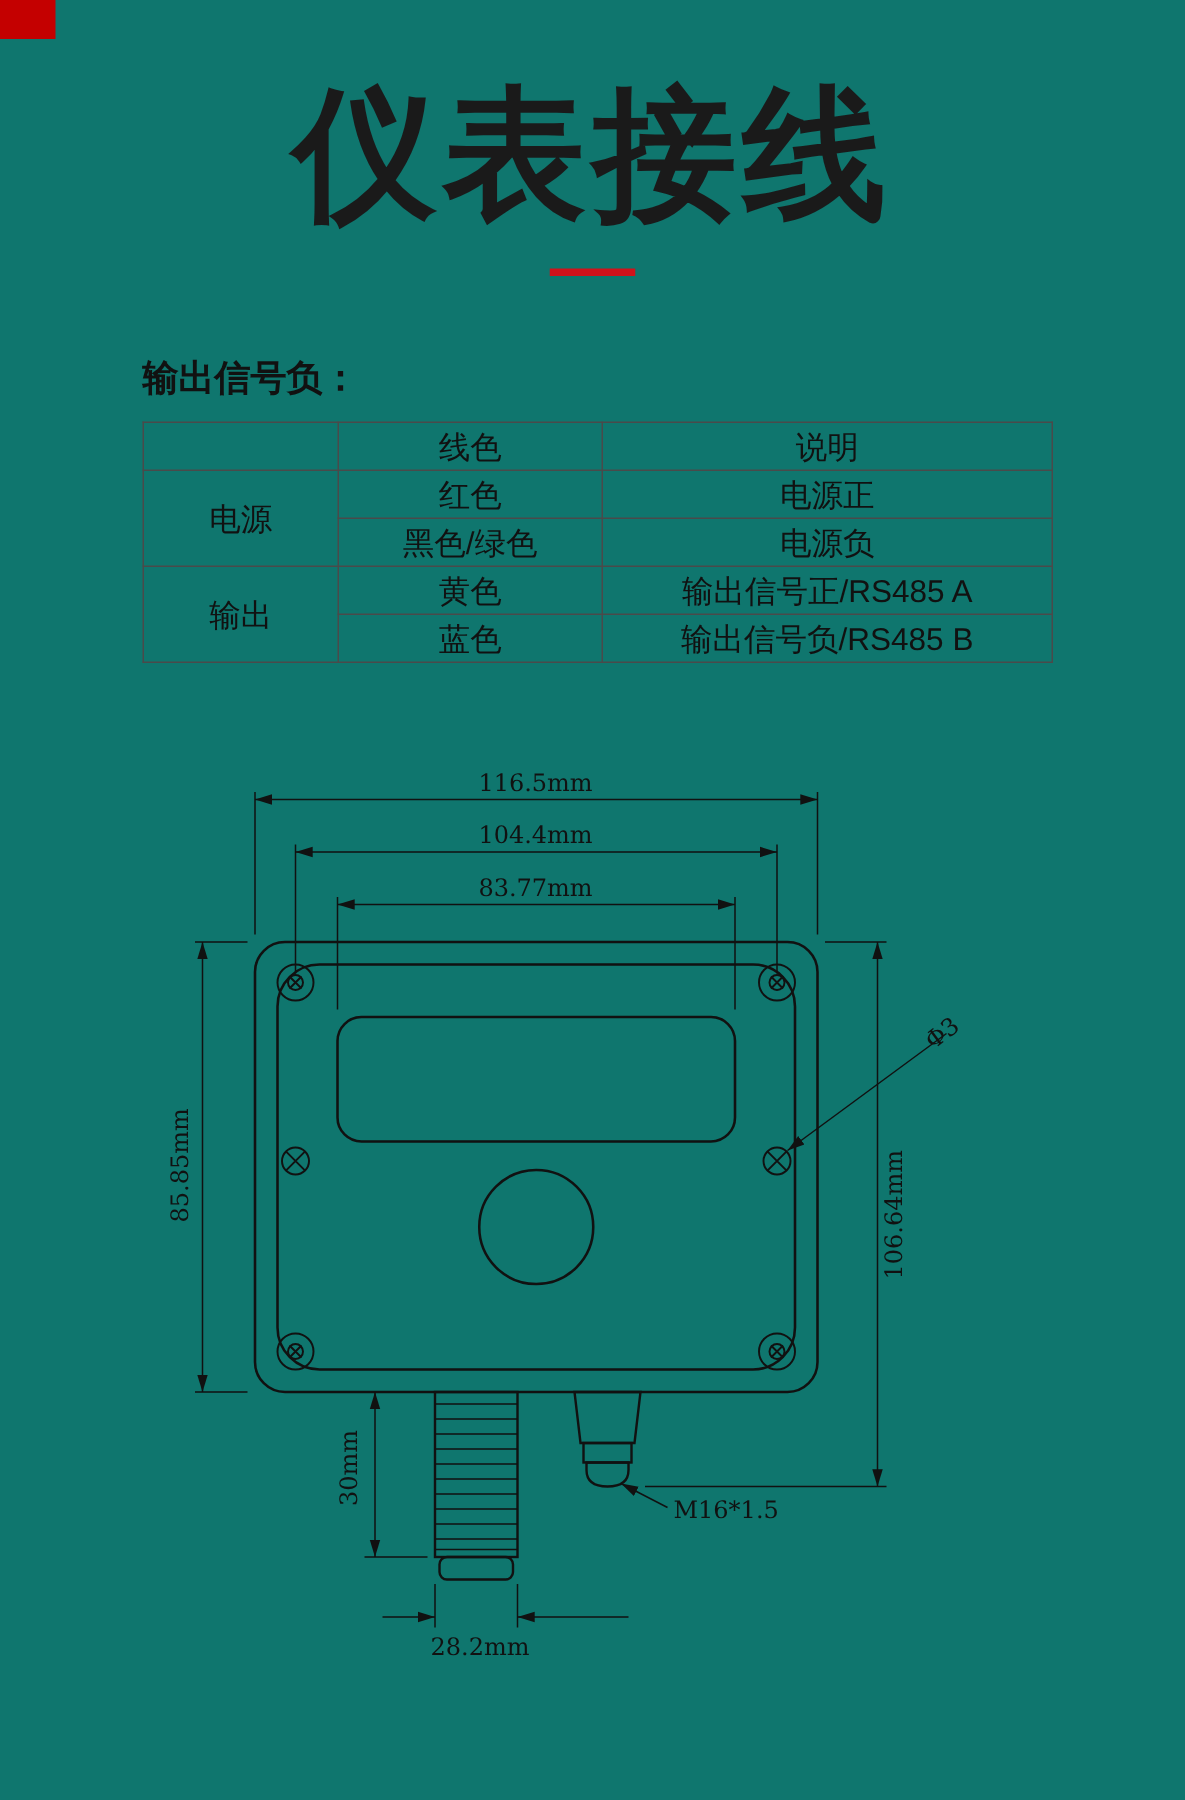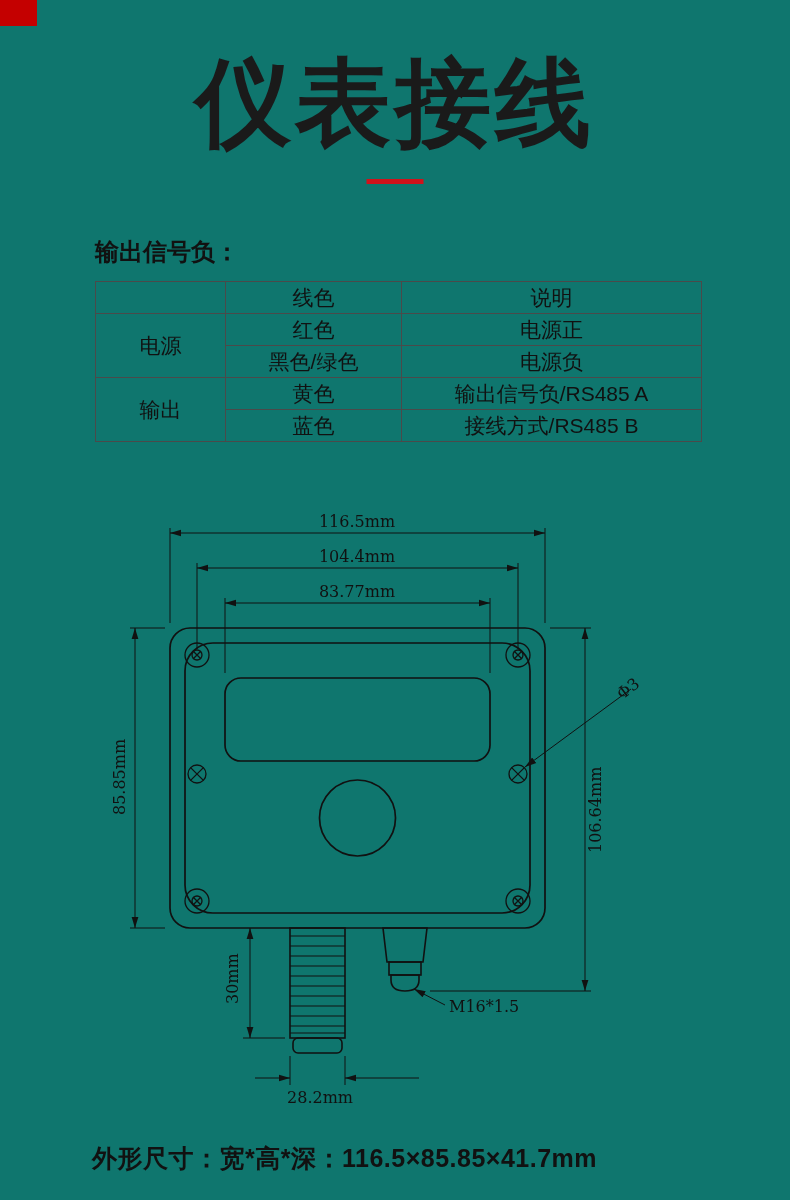--- a/index.html
+++ b/index.html
@@ -66,25 +66,25 @@
         <td>红色</td>
         <td>电源正</td>
       </tr>
       <tr>
         <td>黑色/绿色</td>
         <td>电源负</td>
       </tr>
       <tr>
         <td rowspan="2">输出</td>
         <td>黄色</td>
-        <td>输出信号负/RS485 A</td>
+        <td>输出信号正/RS485 A</td>
       </tr>
       <tr>
         <td>蓝色</td>
-        <td>接线方式/RS485 B</td>
+        <td>输出信号负/RS485 B</td>
       </tr>
     </tbody>
   </table>
 
 
   <svg class="drawing" width="620" height="625" viewBox="0 0 620 625" xmlns="http://www.w3.org/2000/svg">
     <defs>
       <marker id="arw" viewBox="0 0 11 8" markerWidth="12" markerHeight="9" refX="10.5" refY="4" orient="auto-start-reverse">
         <path d="M0,0.8 L10.5,4 L0,7.2 z" fill="#111"></path>
       </marker>
@@ -171,15 +171,14 @@
       <text x="272" y="94" text-anchor="middle">83.77mm</text>
       <text transform="translate(40,312) rotate(-90)">85.85mm</text>
       <text transform="translate(516,350) rotate(-90)">106.64mm</text>
       <text transform="translate(153,501) rotate(-90)">30mm</text>
       <text x="235" y="600" text-anchor="middle">28.2mm</text>
       <text transform="translate(537,197) rotate(-37)">Φ3</text>
       <text x="364" y="509">M16*1.5</text>
     </g>
   </svg>
 
-  <div class="footer">外形尺寸：宽*高*深：116.5×85.85×41.7mm</div>
 
 </div>
 
 </body></html>

